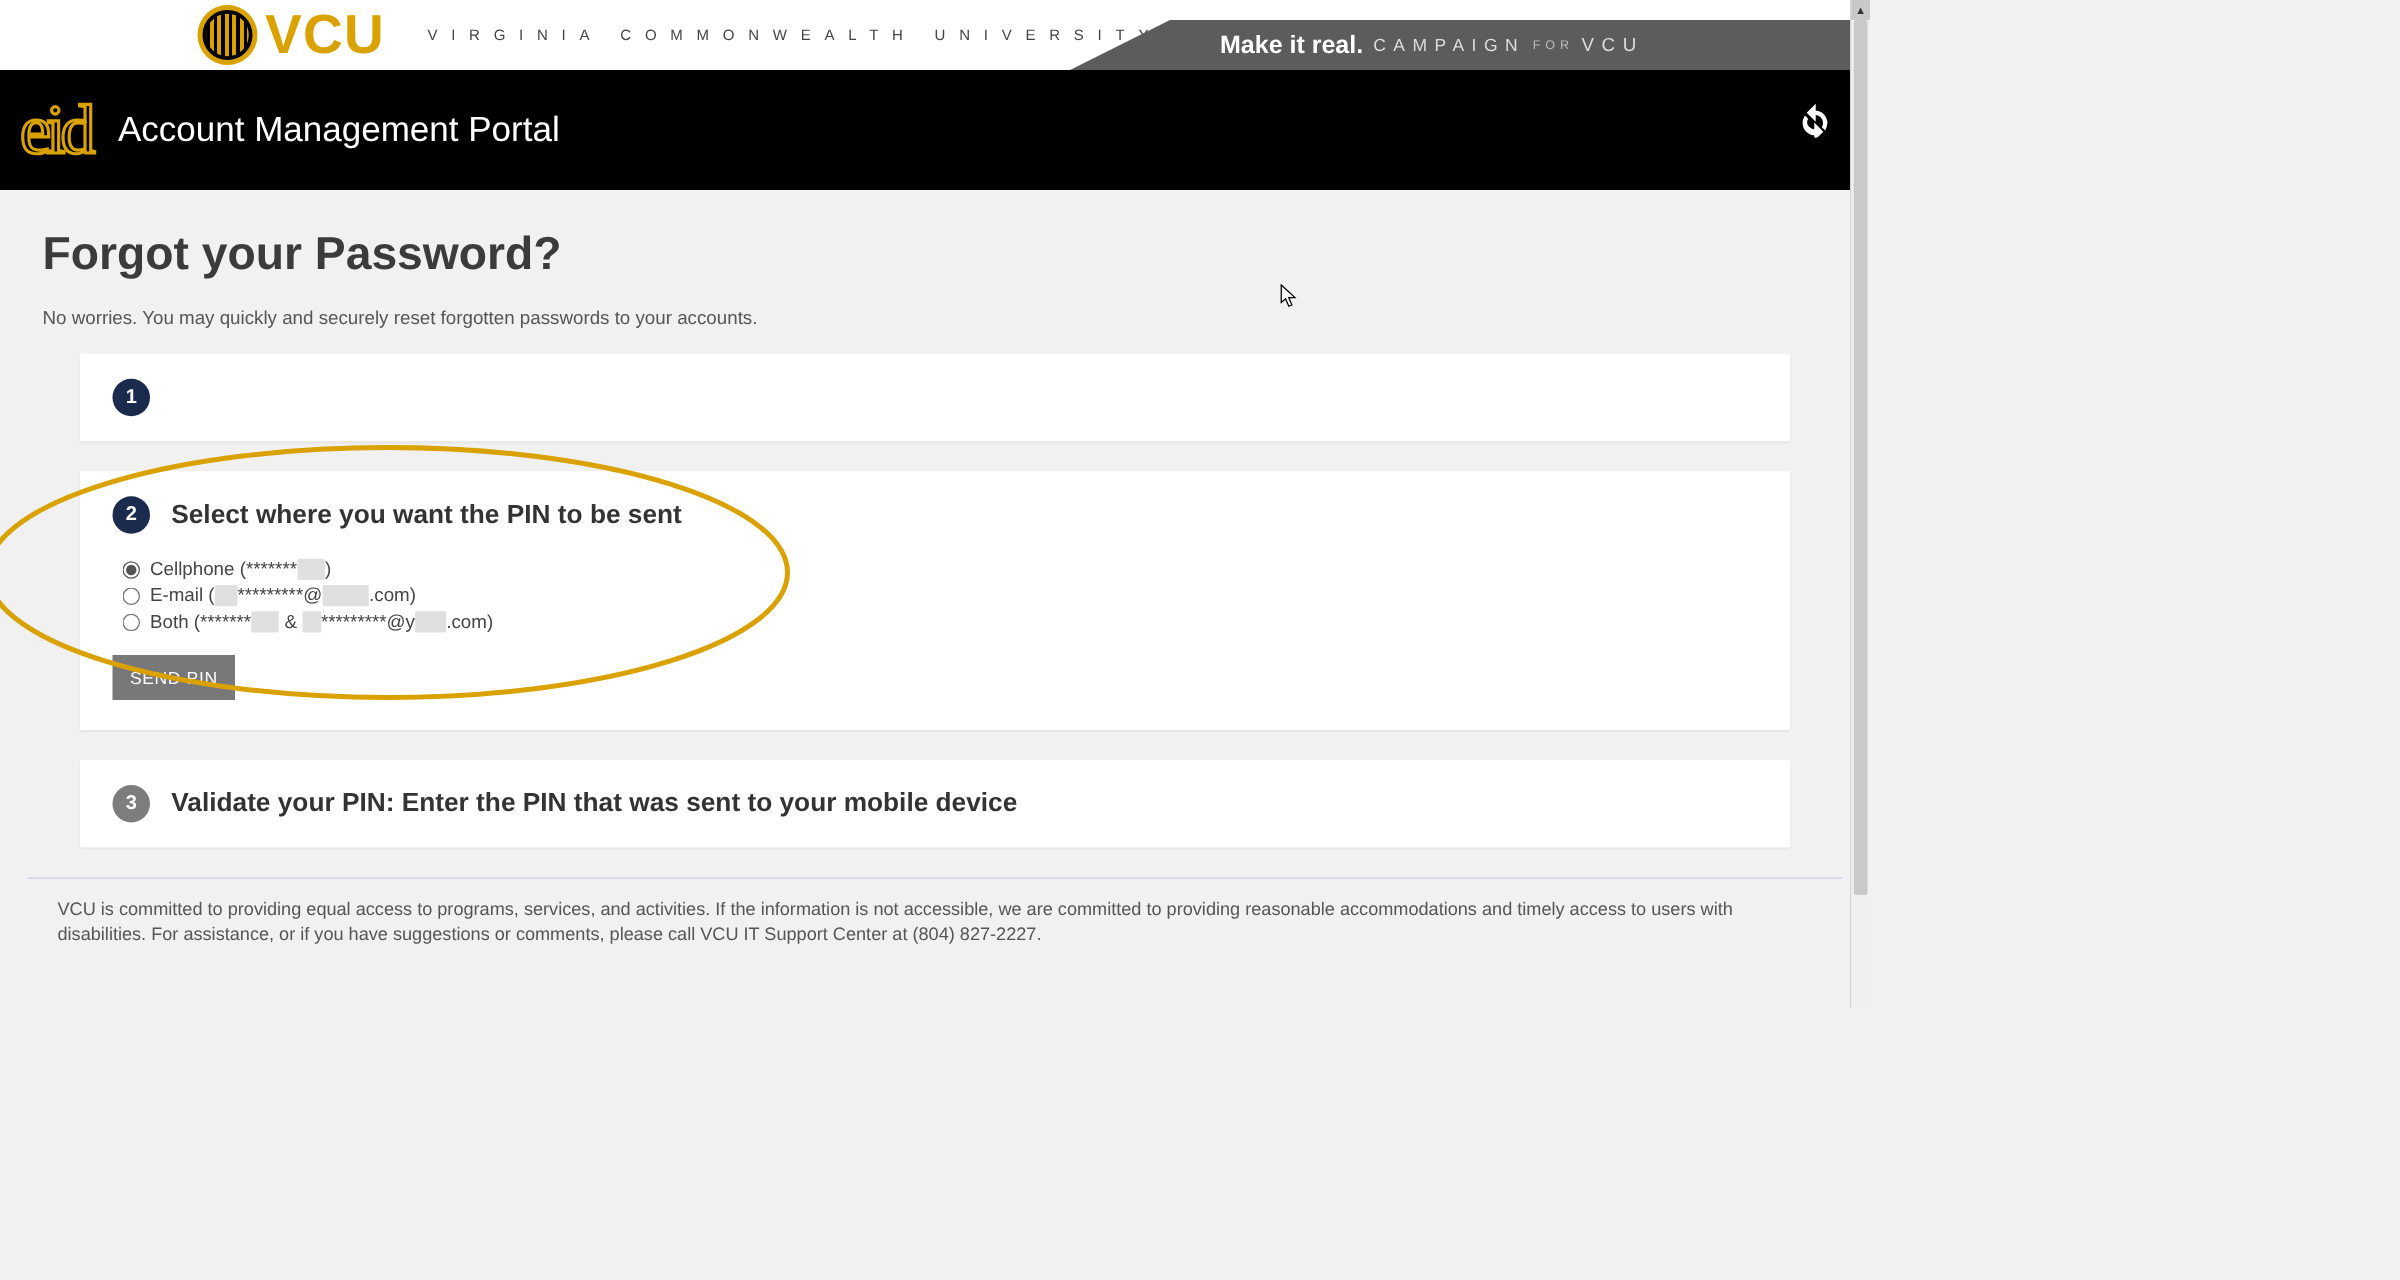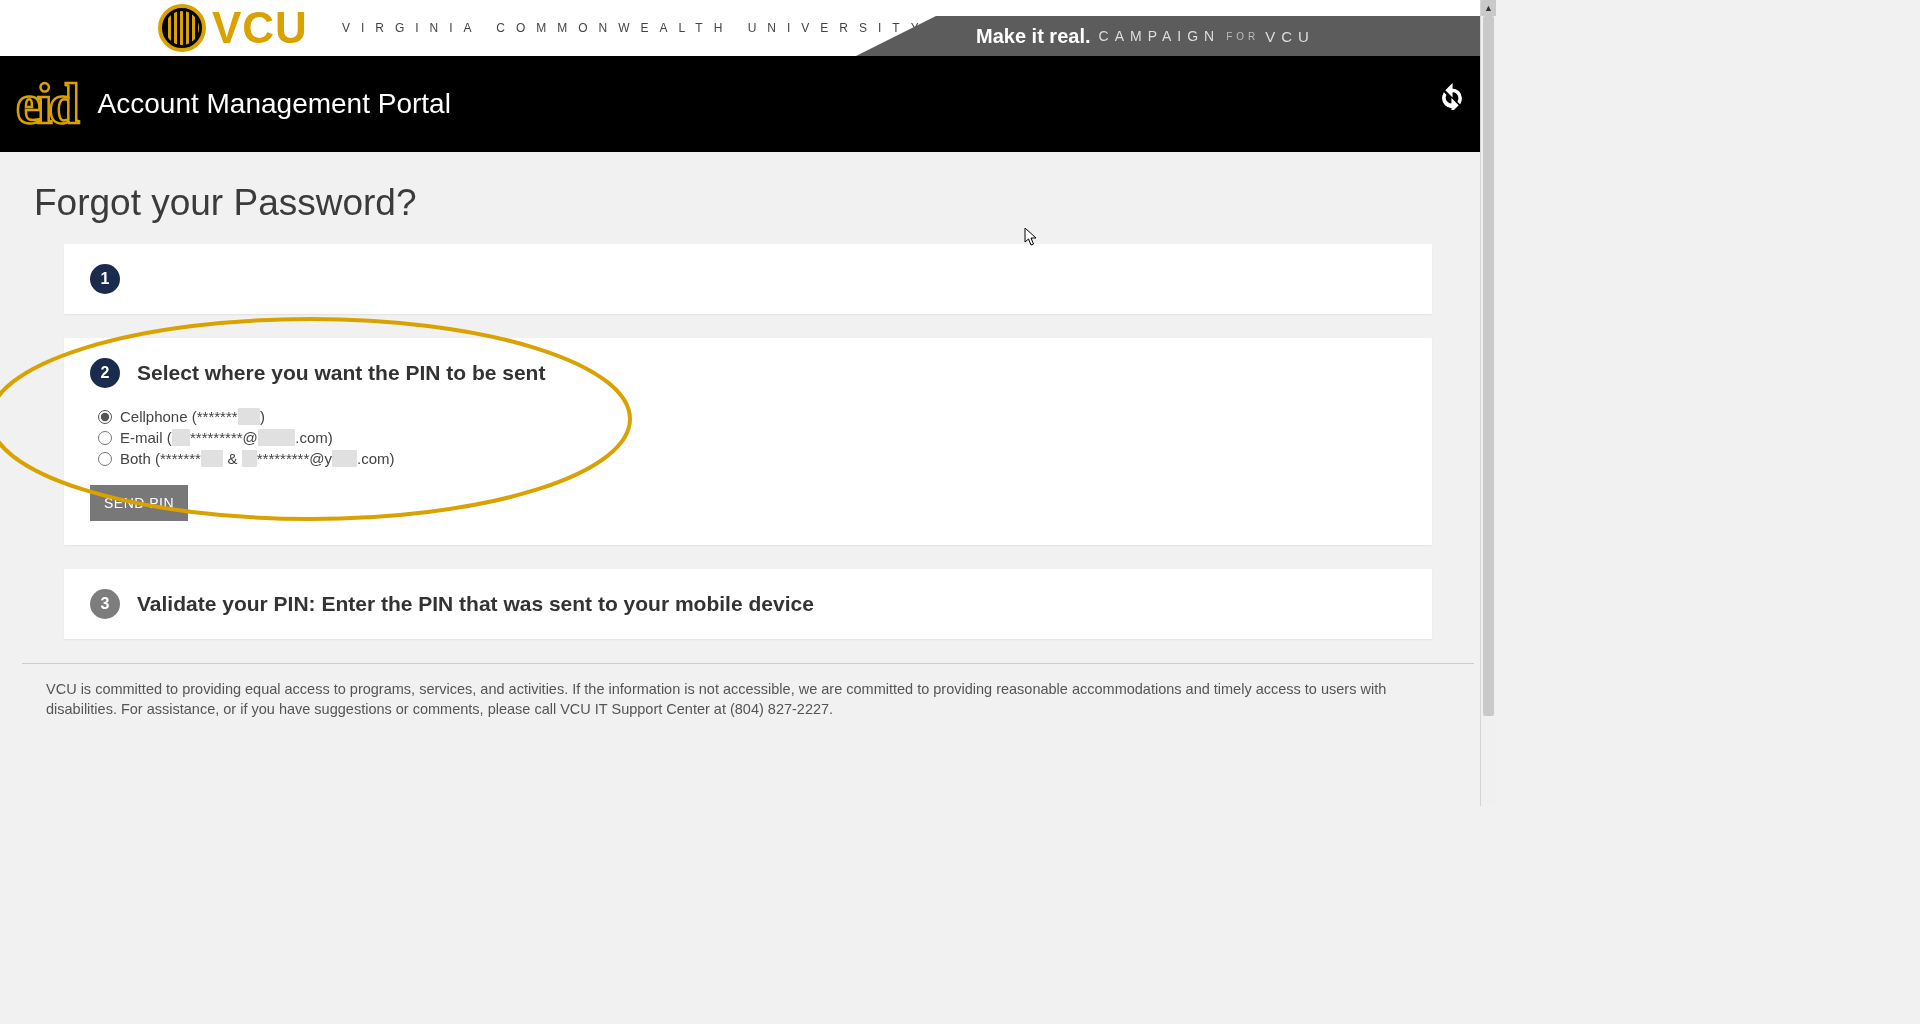--- a/index.html
+++ b/index.html
@@ -73,21 +73,21 @@
     background: #000;
     height: 96px;
     display: flex;
     align-items: center;
     position: relative;
   }
   .eid-logo {
     margin-left: 16px;
     font-family: Georgia, serif;
     font-size: 56px;
-    font-weight: 700;
+    font-weight: 400;
     color: #000;
     -webkit-text-stroke: 2.5px #d9a200;
     letter-spacing: -4px;
     line-height: 1;
   }
   .portal-title {
     margin-left: 22px;
     color: #fff;
     font-size: 28px;
     font-weight: 400;
@@ -99,21 +99,21 @@
     color: #fff;
     cursor: pointer;
   }
   .refresh-btn svg { width: 100%; height: 100%; stroke:#fff; fill:#fff;}
   
   .content {
     padding: 30px 34px 0 34px;
   }
   .page-title {
     font-size: 37px;
-    font-weight: 400;
+    font-weight: 700;
     color: #3b3b3b;
   }
   .page-sub {
     margin-top: 22px;
     font-size: 15px;
     color: #555;
   }
   .steps {
     margin-top: 20px;
     padding: 0 30px;
@@ -232,20 +232,21 @@
   <div class="portal-title">Account Management Portal</div>
   <div class="refresh-btn">
     <svg viewBox="0 0 24 24">
         <path d="M12 5V2L7 7l5 5V8c3.3 0 6 2.7 6 6 0 1-.3 2-.7 2.8l1.5 1.5C19.5 17 20 15.6 20 14c0-4.4-3.6-8-8-8zm-6 9c0-1 .3-2 .7-2.8L5.2 9.7C4.5 11 4 12.4 4 14c0 4.4 3.6 8 8 8v3l5-5-5-5v4c-3.3 0-6-2.7-6-6z" fill="#fff"></path>
       </svg>
   </div>
 </div>
 
 <div class="content">
   <h1 class="page-title">Forgot your Password?</h1>
+  <div class="page-sub">No worries. You may quickly and securely reset forgotten passwords to your accounts.</div>
 
   <div class="steps">
 
     <div class="card">
       <div class="card-head">
         <div class="step-num">1</div>
       </div>
     </div>
 
     <div class="card" style="padding-bottom:24px;">

